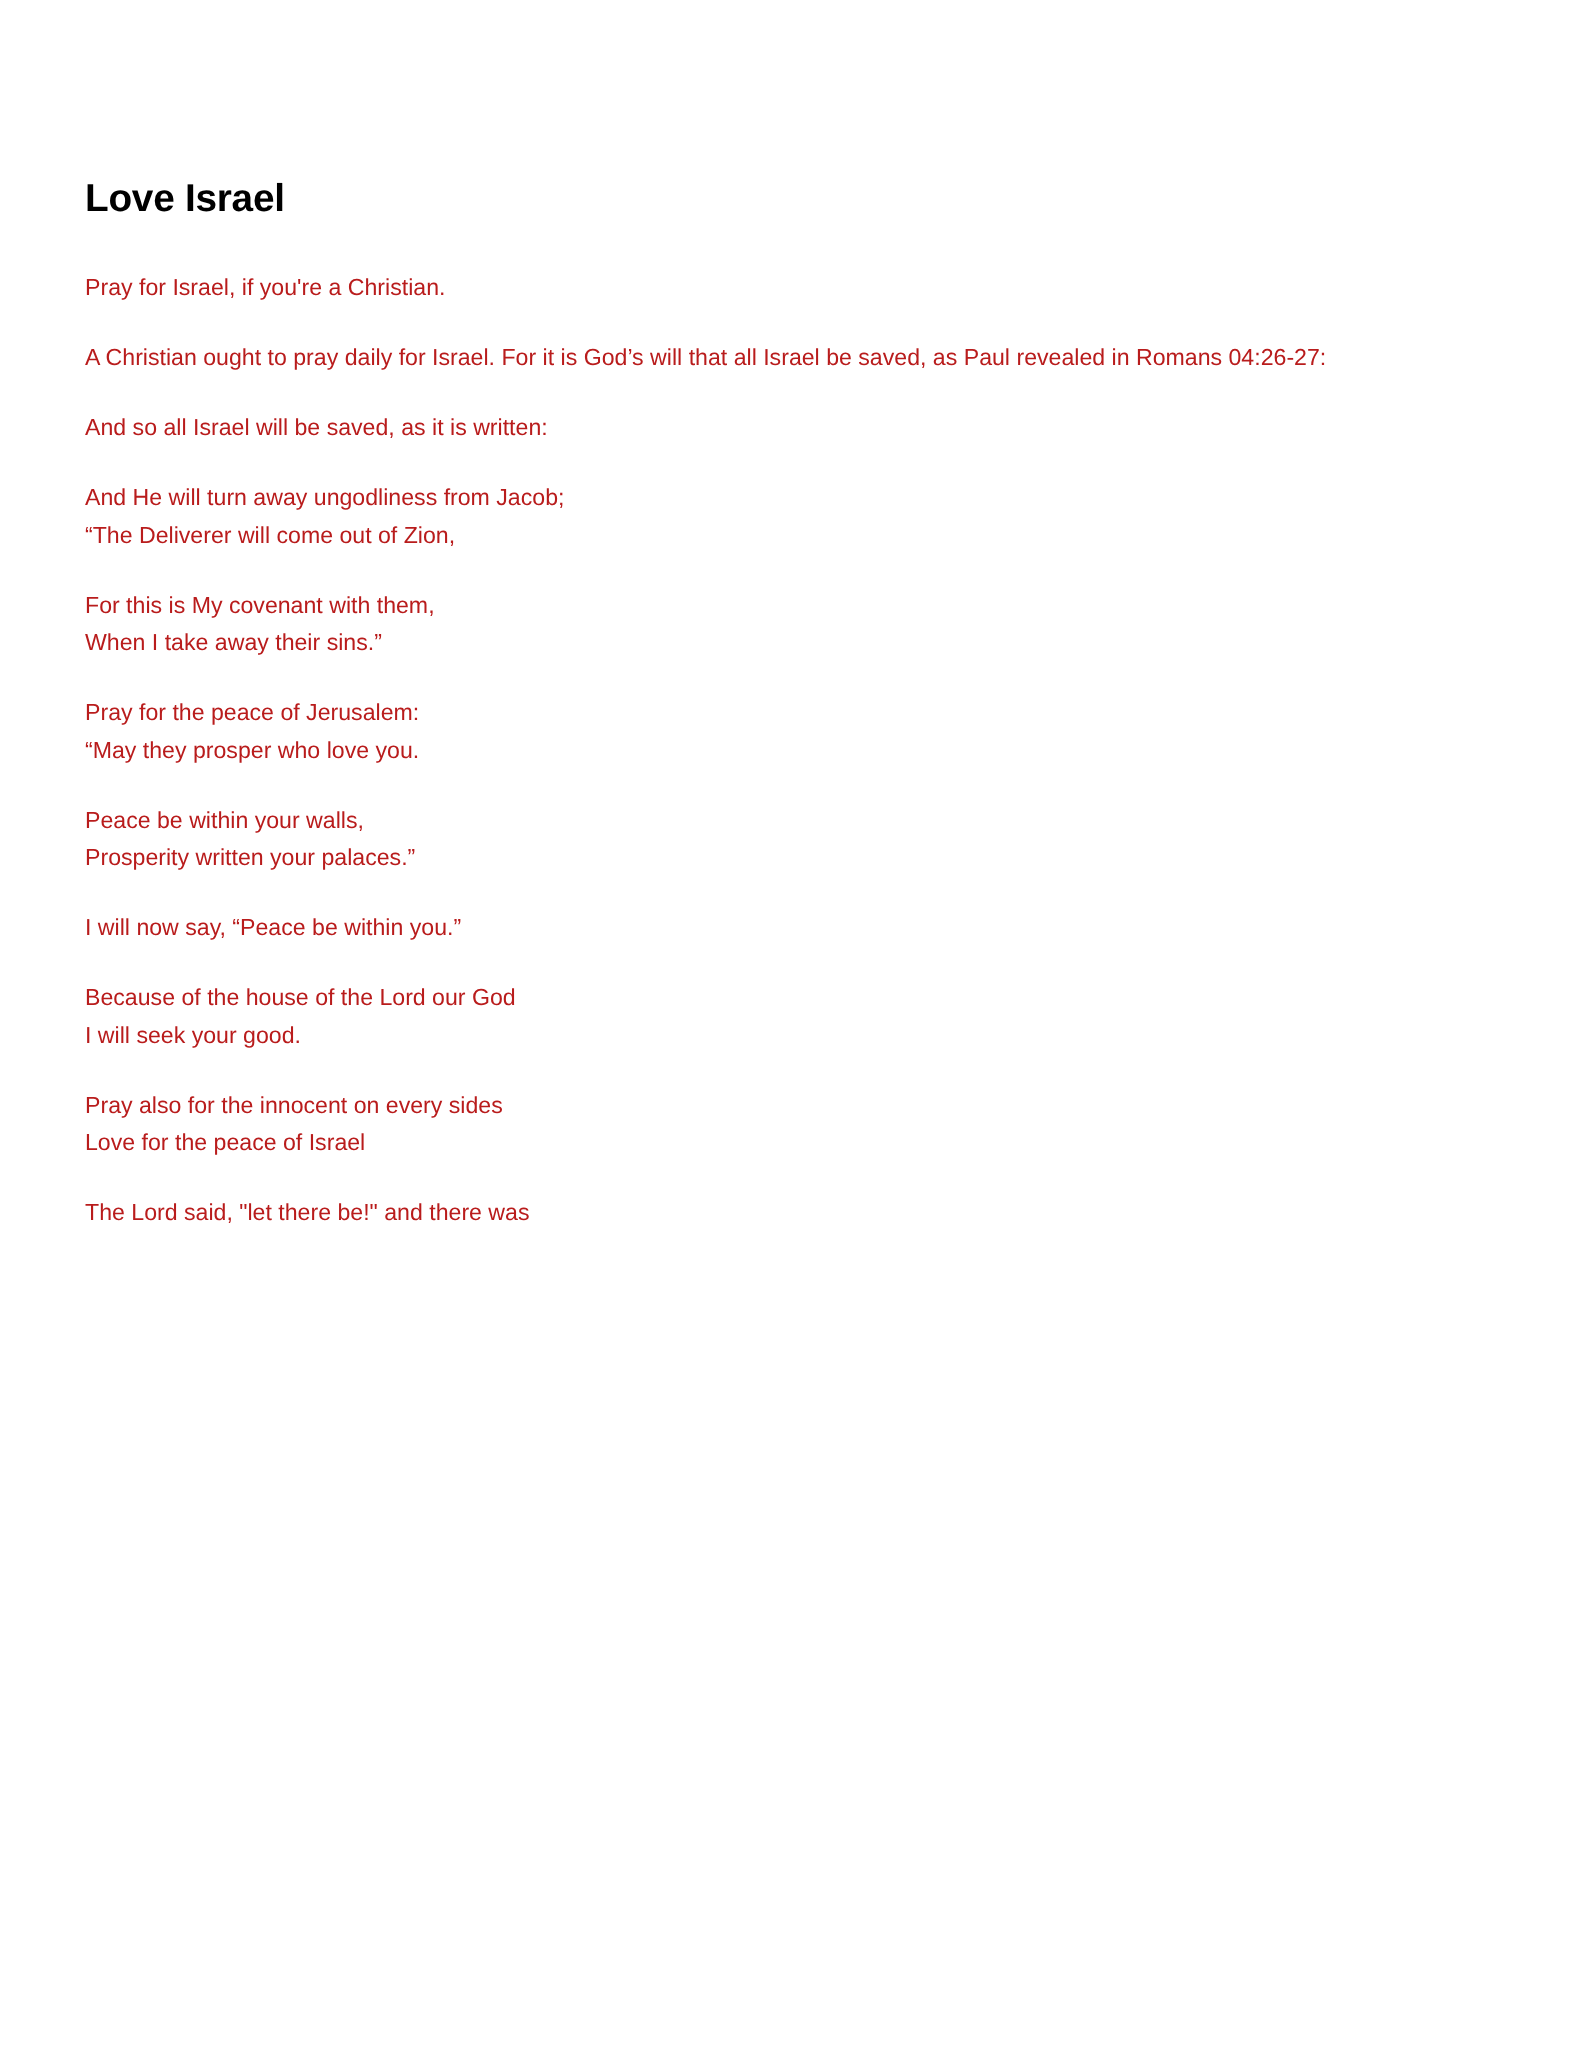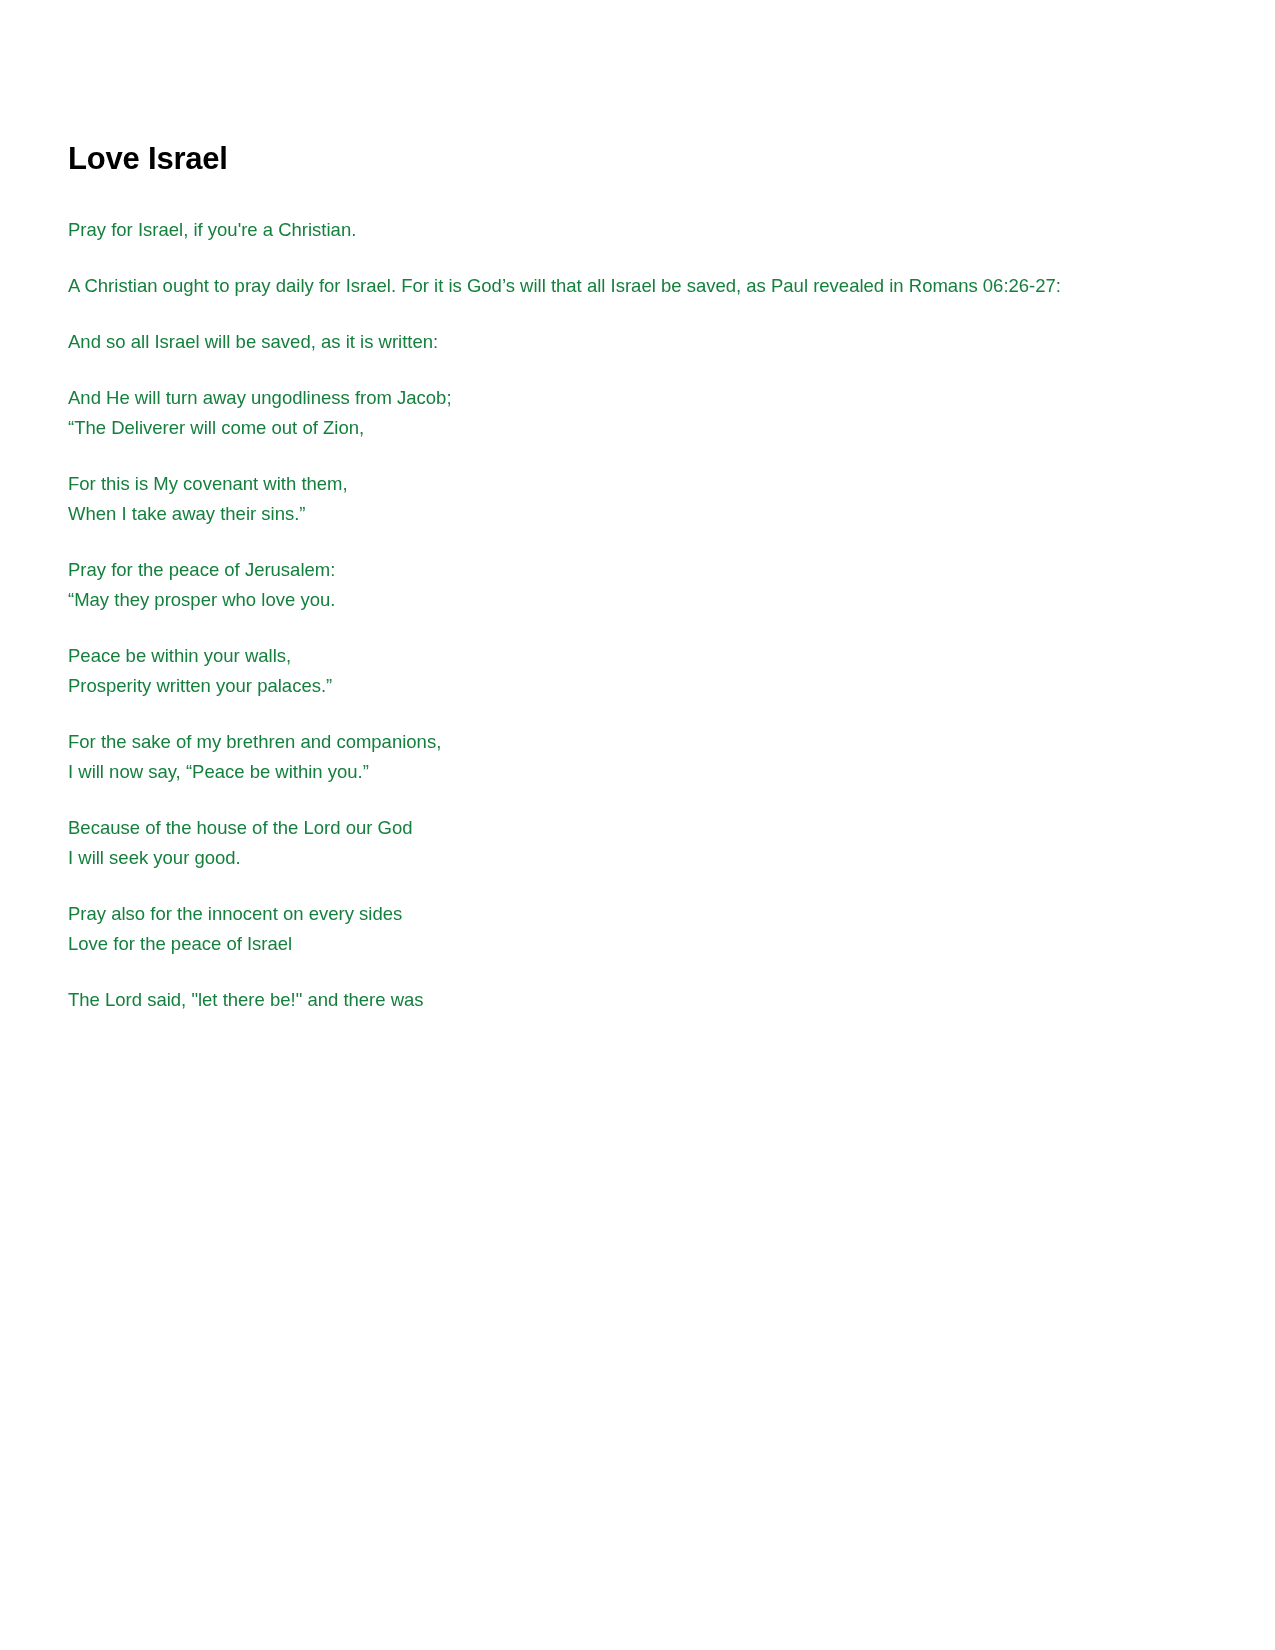--- a/index.html
+++ b/index.html
@@ -25,41 +25,41 @@
     font-weight: bold;
     letter-spacing: -0.2px;
     margin: 0 0 38px 0;
     line-height: 1.2;
     color: #000;
   }
   .para {
     font-size: 18.5px;
     line-height: 1.62;
     margin: 0 0 26px 0;
-    color: #15803d;
+    color: #b91c1c;
     max-width: 1075px;
   }
   .para:last-child {
     margin-bottom: 0;
   }
   .para .line {
     display: block;
   }
 </style>
 </head>
 <body>
 
 <div class="page">
   <h1 class="doc-title">Love Israel</h1>
   <div id="body-container">
       <div class="para">
         <span class="line">Pray for Israel, if you're a Christian.</span>
       </div>
       <div class="para">
-        <span class="line">A Christian ought to pray daily for Israel. For it is God’s will that all Israel be saved, as Paul revealed in Romans 06:26-27:</span>
+        <span class="line">A Christian ought to pray daily for Israel. For it is God’s will that all Israel be saved, as Paul revealed in Romans 04:26-27:</span>
       </div>
       <div class="para">
         <span class="line">And so all Israel will be saved, as it is written:</span>
       </div>
       <div class="para">
         <span class="line">And He will turn away ungodliness from Jacob;</span>
         <span class="line">“The Deliverer will come out of Zion,</span>
       </div>
       <div class="para">
         <span class="line">For this is My covenant with them,</span>
@@ -67,21 +67,20 @@
       </div>
       <div class="para">
         <span class="line">Pray for the peace of Jerusalem:</span>
         <span class="line">“May they prosper who love you.</span>
       </div>
       <div class="para">
         <span class="line">Peace be within your walls,</span>
         <span class="line">Prosperity written your palaces.”</span>
       </div>
       <div class="para">
-        <span class="line">For the sake of my brethren and companions,</span>
         <span class="line">I will now say, “Peace be within you.”</span>
       </div>
       <div class="para">
         <span class="line">Because of the house of the Lord our God</span>
         <span class="line">I will seek your good.</span>
       </div>
       <div class="para">
         <span class="line">Pray also for the innocent on every sides</span>
         <span class="line">Love for the peace of Israel</span>
       </div>

